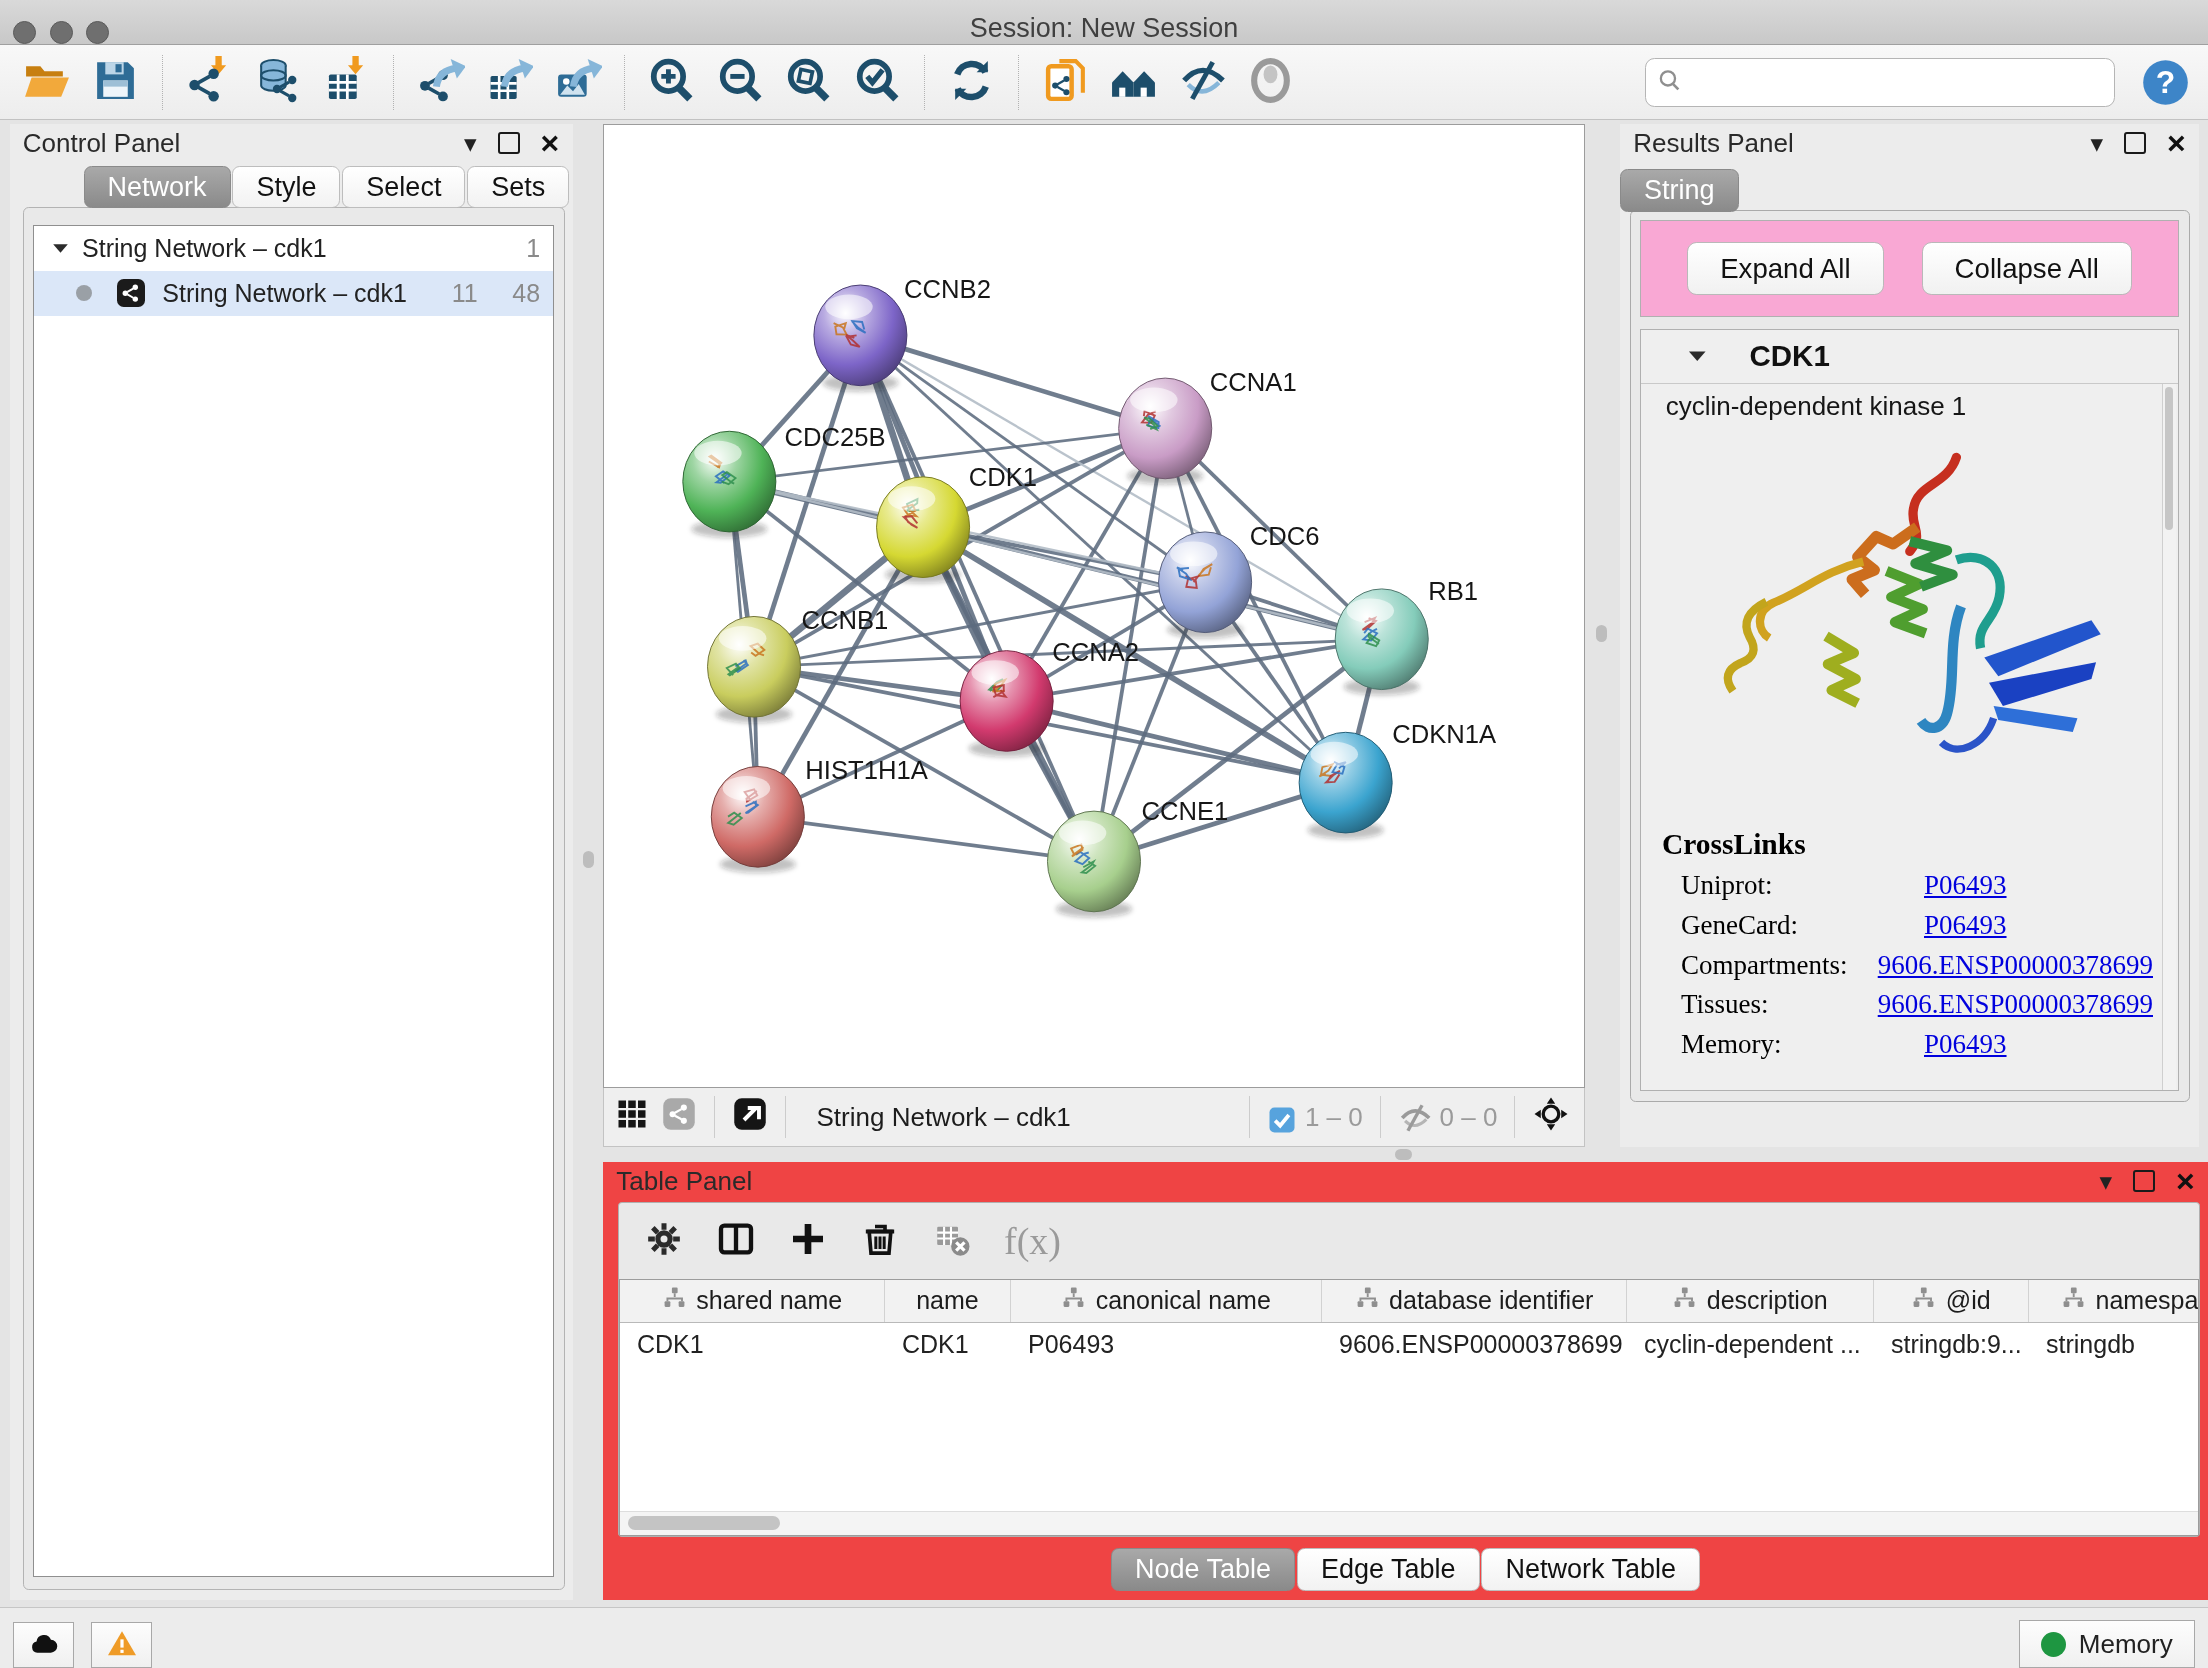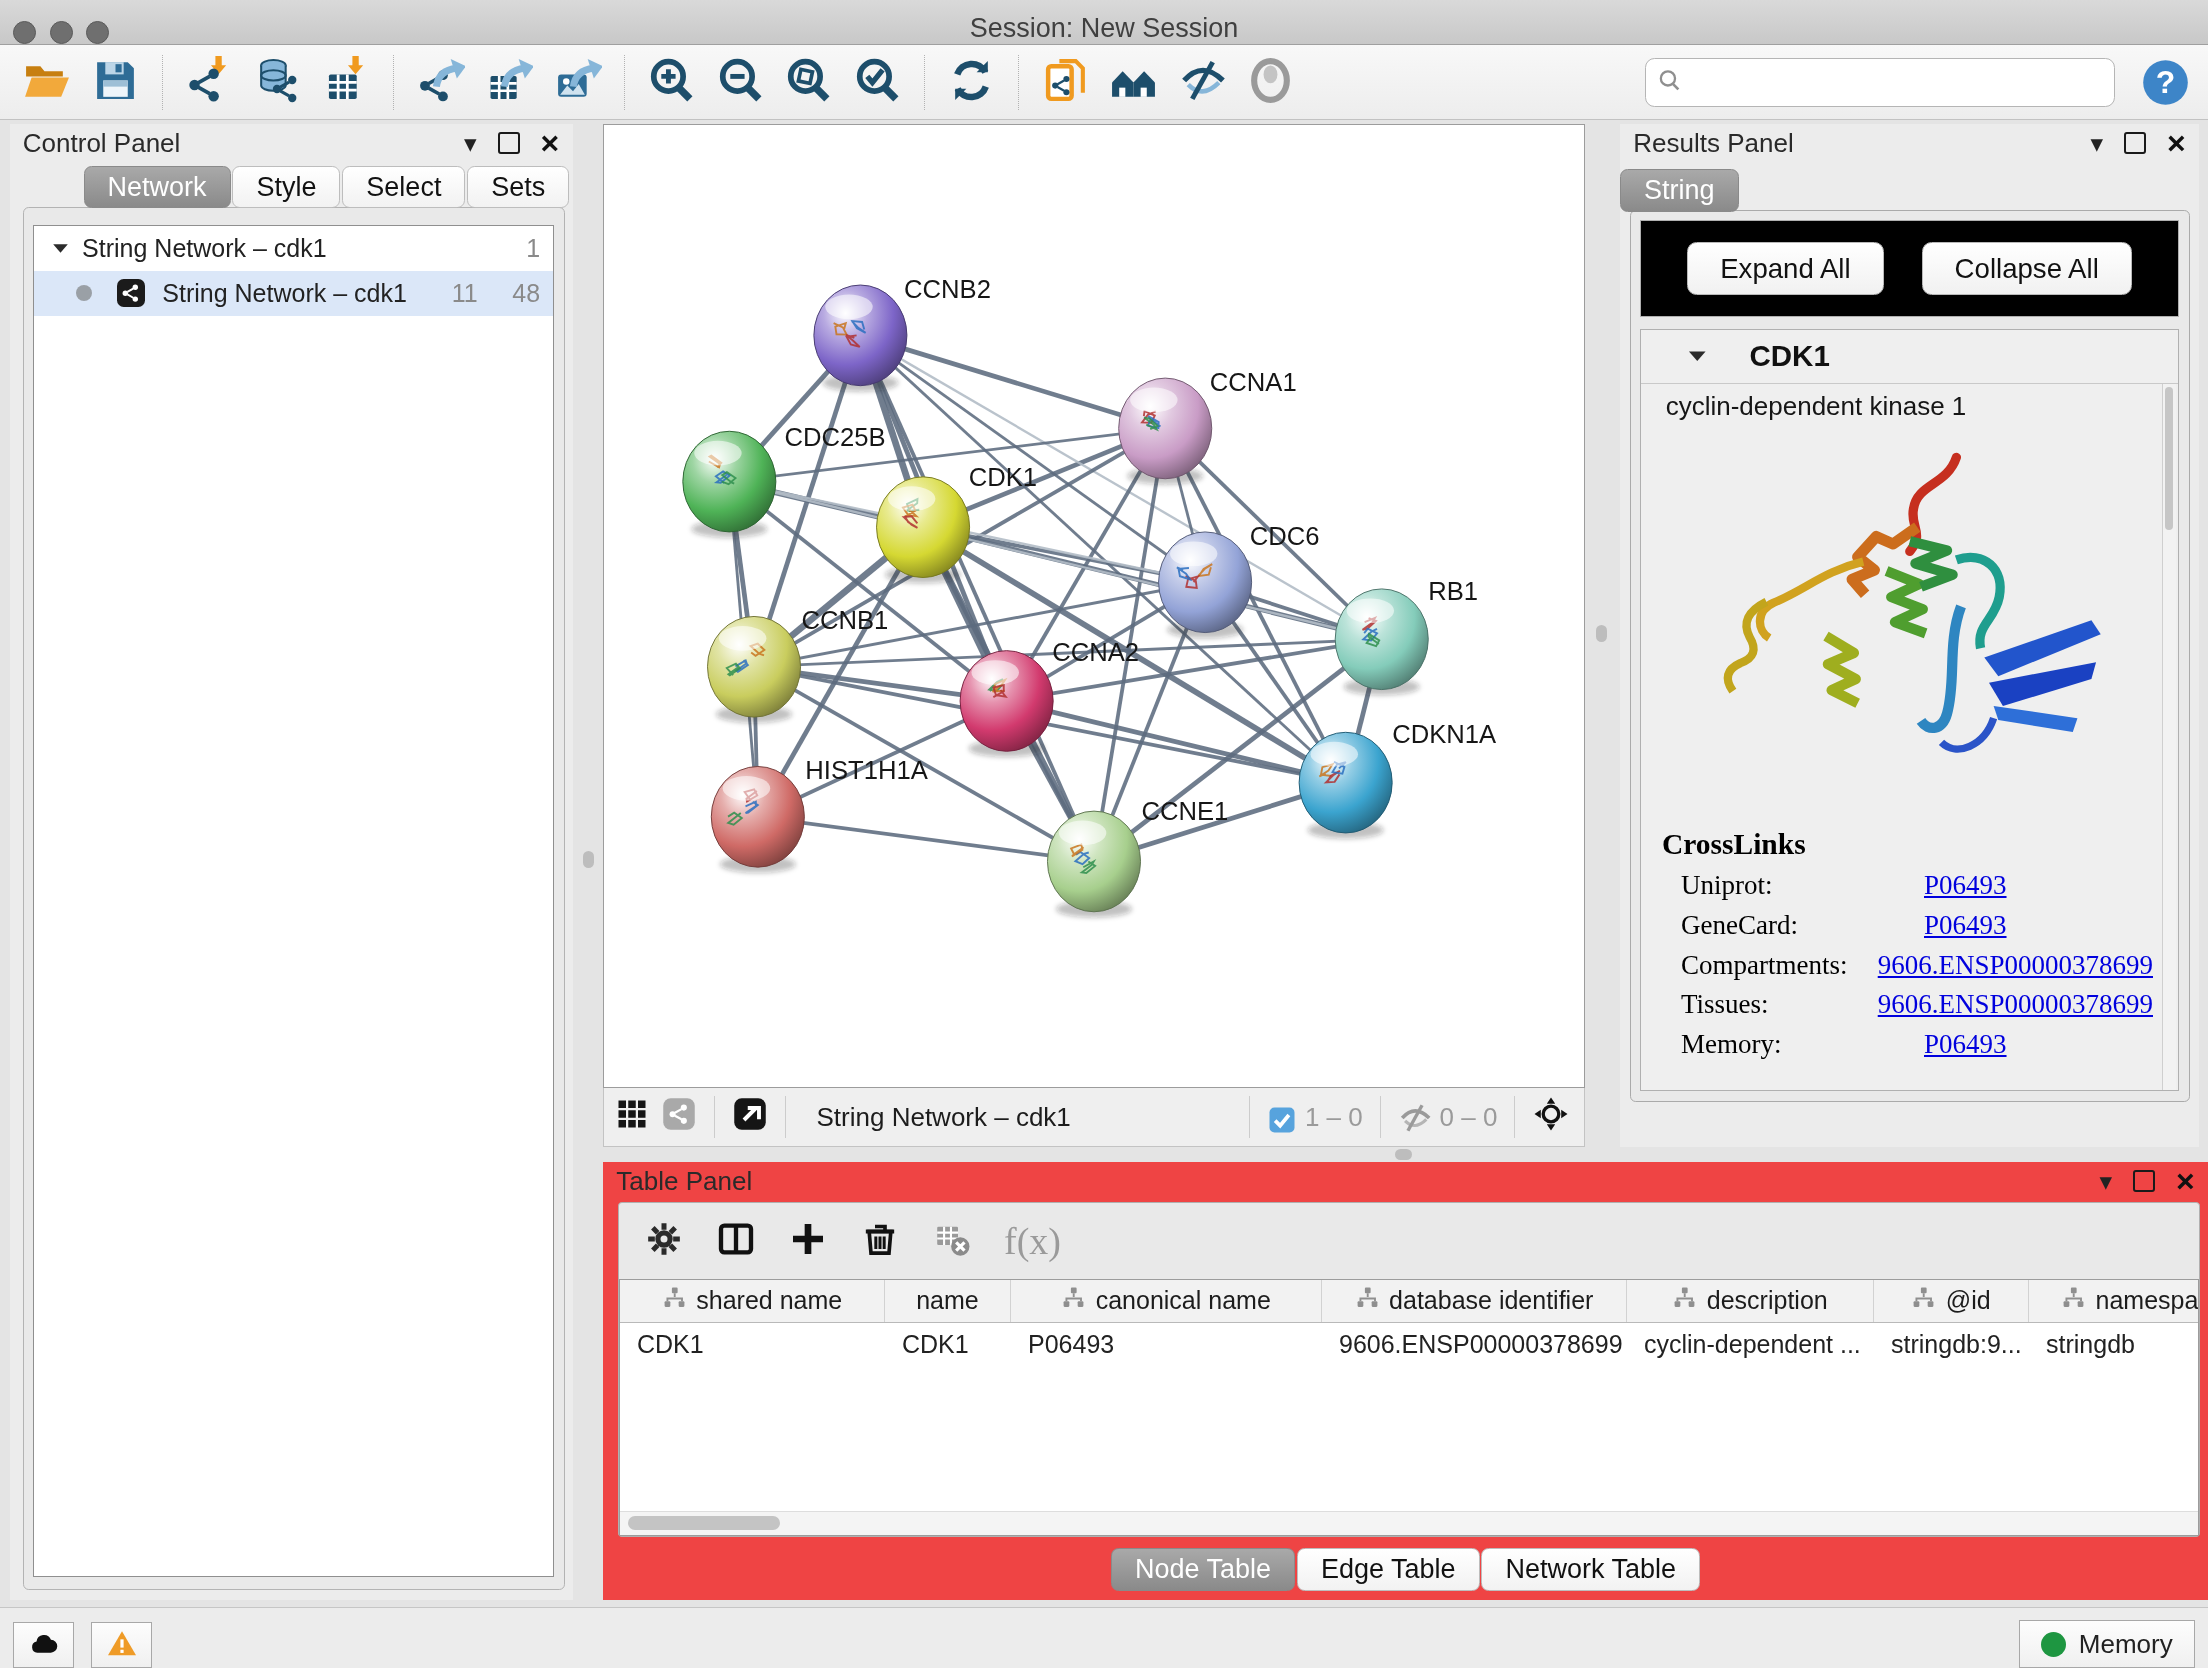--- a/index.html
+++ b/index.html
@@ -57,21 +57,21 @@
   .netbar .nbsep{width:0;height:42px;border-left:1px solid #cccccc;margin:0 5.7px;}
   .netbar svg{width:36px;height:36px;}
   .netbar .ntitle{color:#1c1c1c;margin-left:13.3px;flex:1;}
   .nbgroup{display:flex;align-items:center;gap:7.6px;color:#9a9a9a;}
   
   .rpanel{position:absolute;left:1620px;top:124px;width:579px;height:1023px;background:#ececec;
     display:flex;flex-direction:column;}
   .rp-tabs{display:flex;justify-content:flex-start;margin-top:7px;position:relative;z-index:2;}
   .rp-card{margin:-1.9px 9.5px 0 9.5px;border:1px solid #aaa;border-radius:5.7px;background:#e9e9e9;
     flex:0 0 auto;height:892px;box-sizing:border-box;padding:9.5px;display:flex;flex-direction:column;gap:11.4px;}
-  .rp-btnrow{border:1px solid #b0b0b0;background:#000000;display:flex;justify-content:center;
+  .rp-btnrow{border:1px solid #b0b0b0;background:#f9a8d4;display:flex;justify-content:center;
     align-items:center;gap:38px;padding:21px 14px;}
   .rbtn{background:linear-gradient(#ffffff,#f1f1f1);border:1px solid #b9b9b9;border-radius:9.5px;
     font-size:27.6px;padding:9.5px 32px;color:#111;}
   .gene-card{border:1px solid #b0b0b0;background:#efefef;flex:1;display:flex;flex-direction:column;overflow:hidden;}
   .gene-head{display:flex;align-items:center;gap:38px;padding:9.5px 0 9.5px 42px;border-bottom:1px solid #c9c9c9;}
   .gene-name{font-size:29.5px;font-weight:bold;color:#111;}
   .gene-body{flex:1;position:relative;padding:7.6px 25px 0 19px;}
   .gene-desc{font-size:26px;color:#161616;padding-left:5.7px;}
   .protein{margin:13.3px 0 0 17px;}
   .vscroll{position:absolute;right:1.9px;top:0;bottom:0;width:13.3px;background:#f2f2f2;border-left:1px solid #cfcfcf;}

